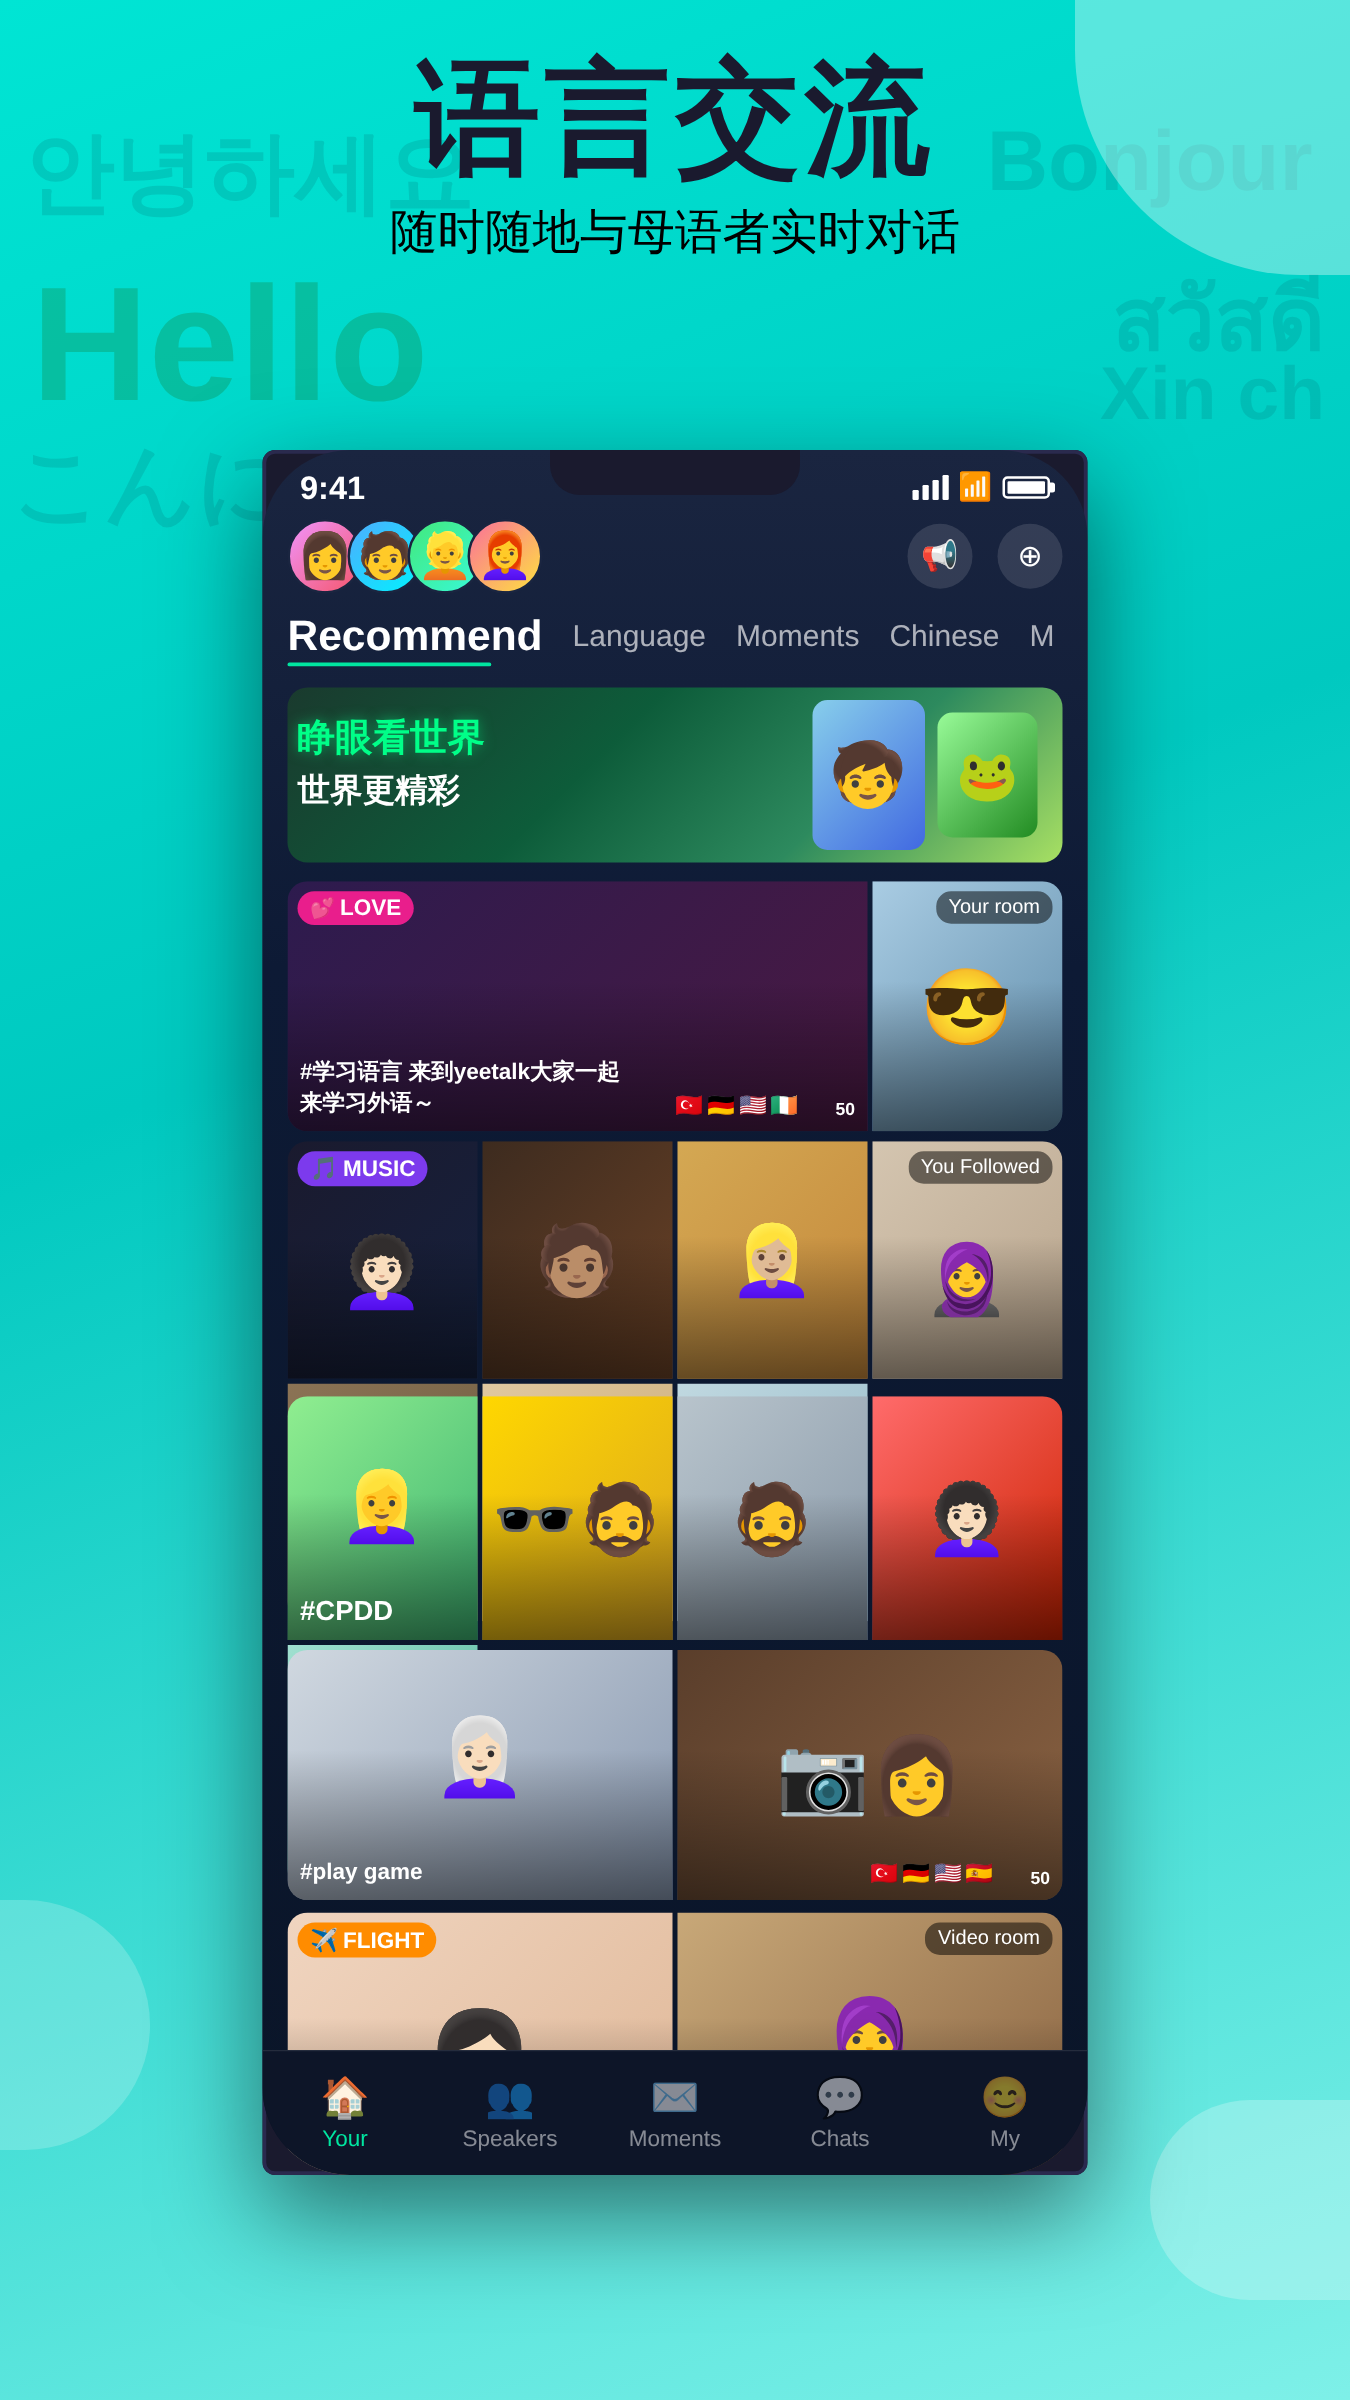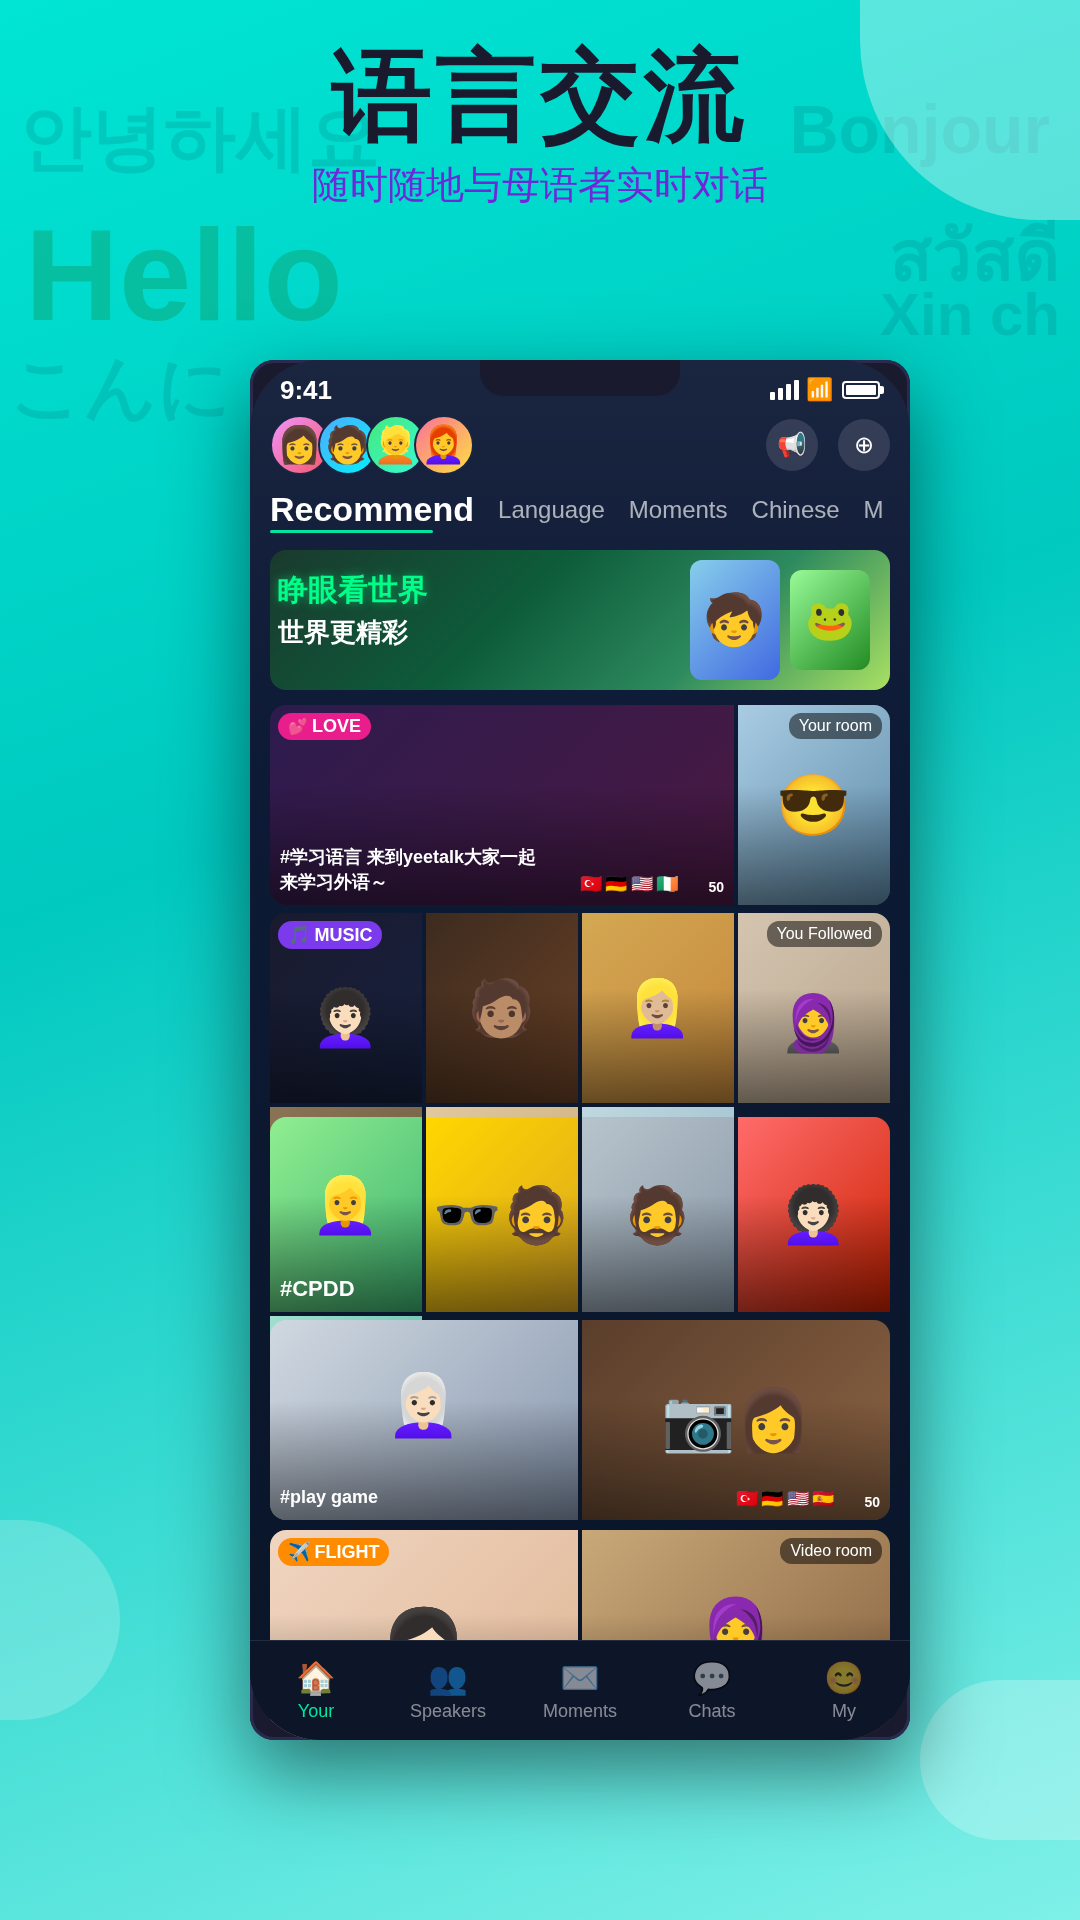--- a/index.html
+++ b/index.html
@@ -39,21 +39,21 @@
     }
     .main-title {
       font-size: 100px;
       font-weight: 700;
       color: #1a1a2e;
       letter-spacing: 4px;
       line-height: 1.1;
     }
     .sub-title {
       font-size: 38px;
-      color: #6d28d9;
+      color: #000000;
       margin-top: 10px;
       font-weight: 500;
     }
 
     
     .deco-curve-tr {
       position: absolute;
       top: 0; right: 0;
       width: 220px; height: 220px;
       border-radius: 0 0 0 180px;
@@ -84,25 +84,24 @@
       left: 50%;
       transform: translateX(-50%);
       width: 660px;
       height: 1380px;
       z-index: 20;
     }
     .phone-outer {
       width: 100%;
       height: 100%;
       background: #1a1a2e;
-      border-radius: 24px;
+      border-radius: 10px;
       box-shadow: 0 30px 80px rgba(0,0,0,0.5), inset 0 0 0 3px #2a2a4e;
       overflow: hidden;
       position: relative;
-      margin-left: 40px;
     }
     .phone-screen {
       position: absolute;
       top: 0; left: 0; right: 0; bottom: 0;
       background: linear-gradient(180deg, #1a2540 0%, #0d1a35 30%, #0a1528 100%);
       border-radius: 70px;
       overflow: hidden;
     }
 
     

